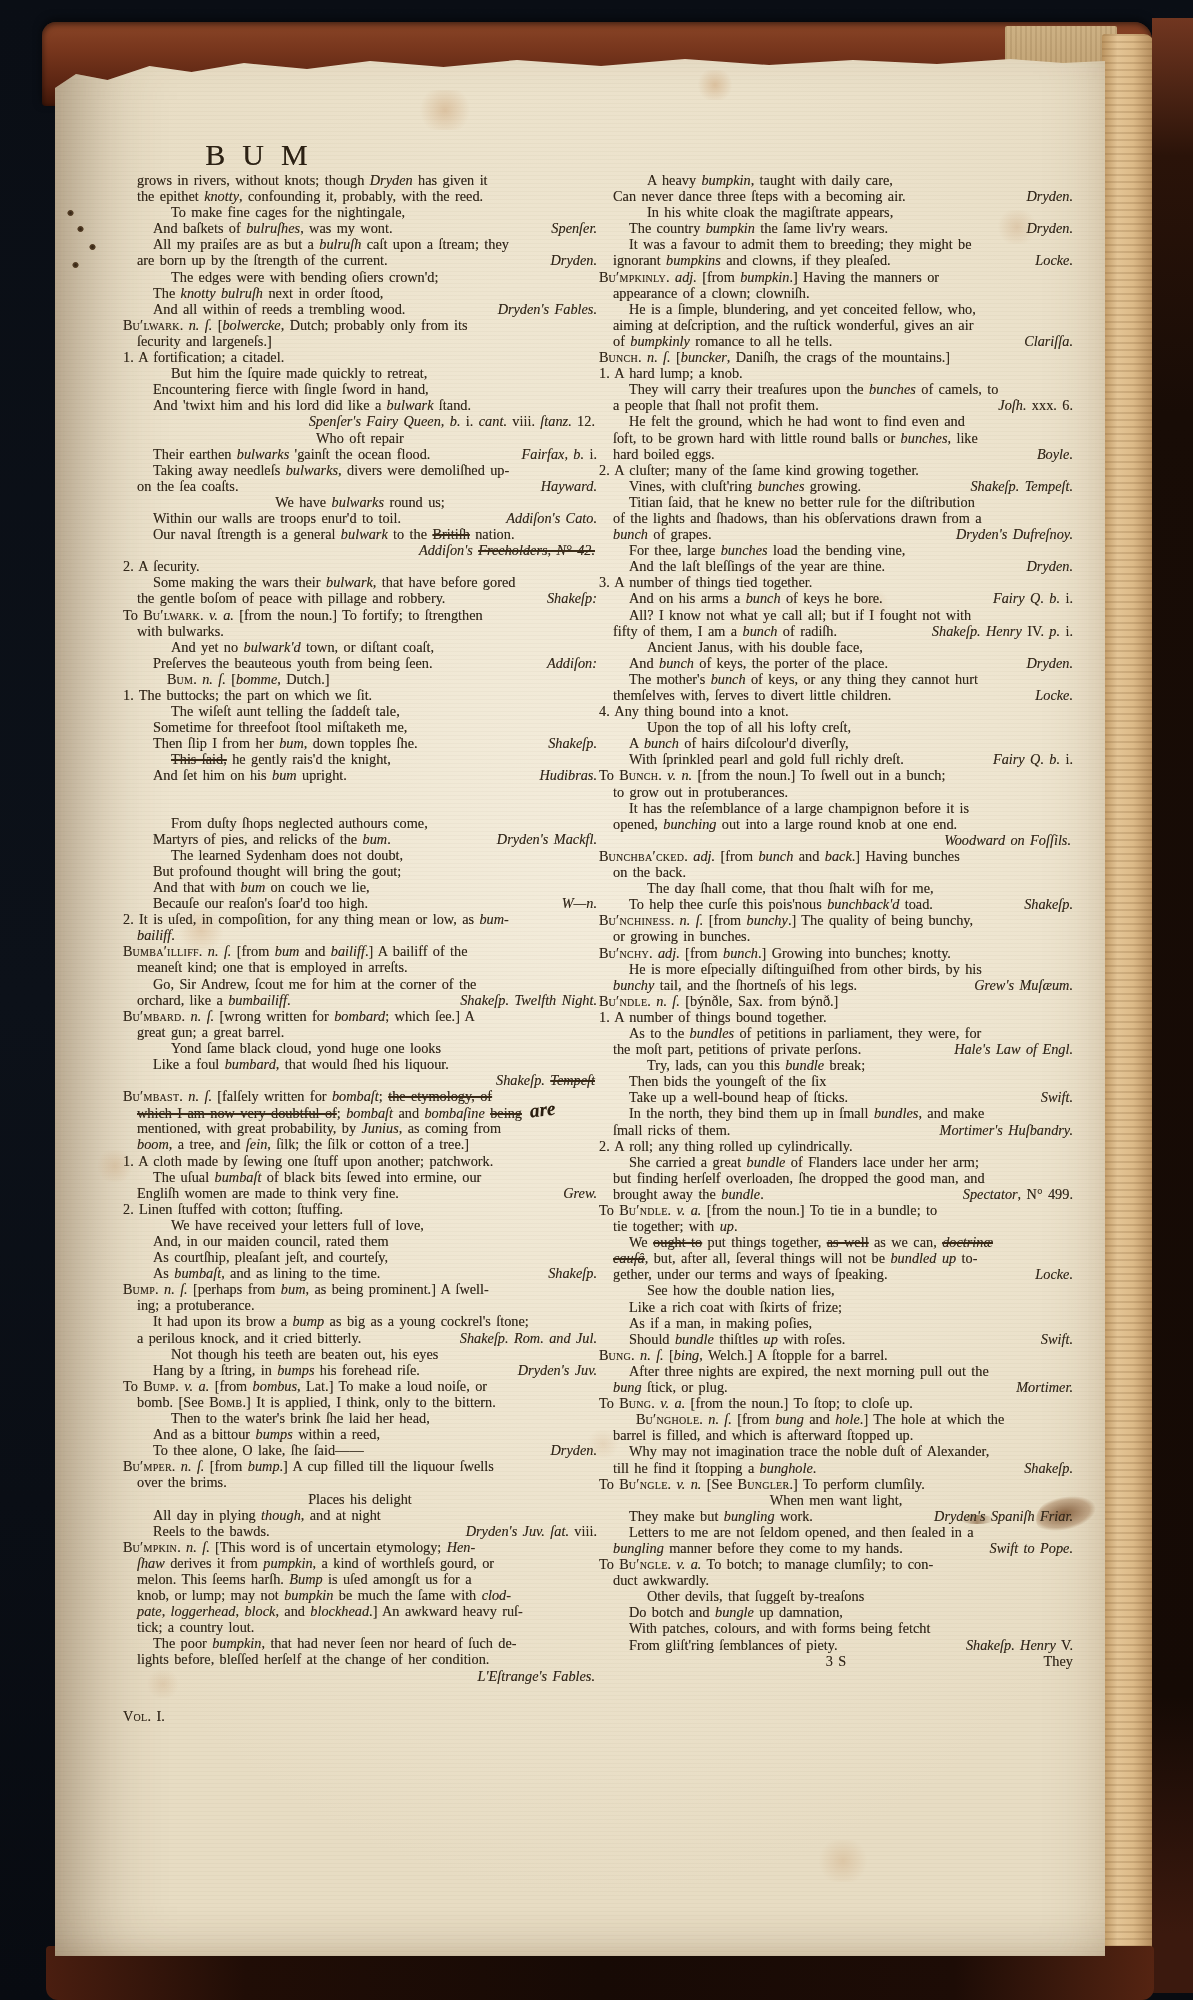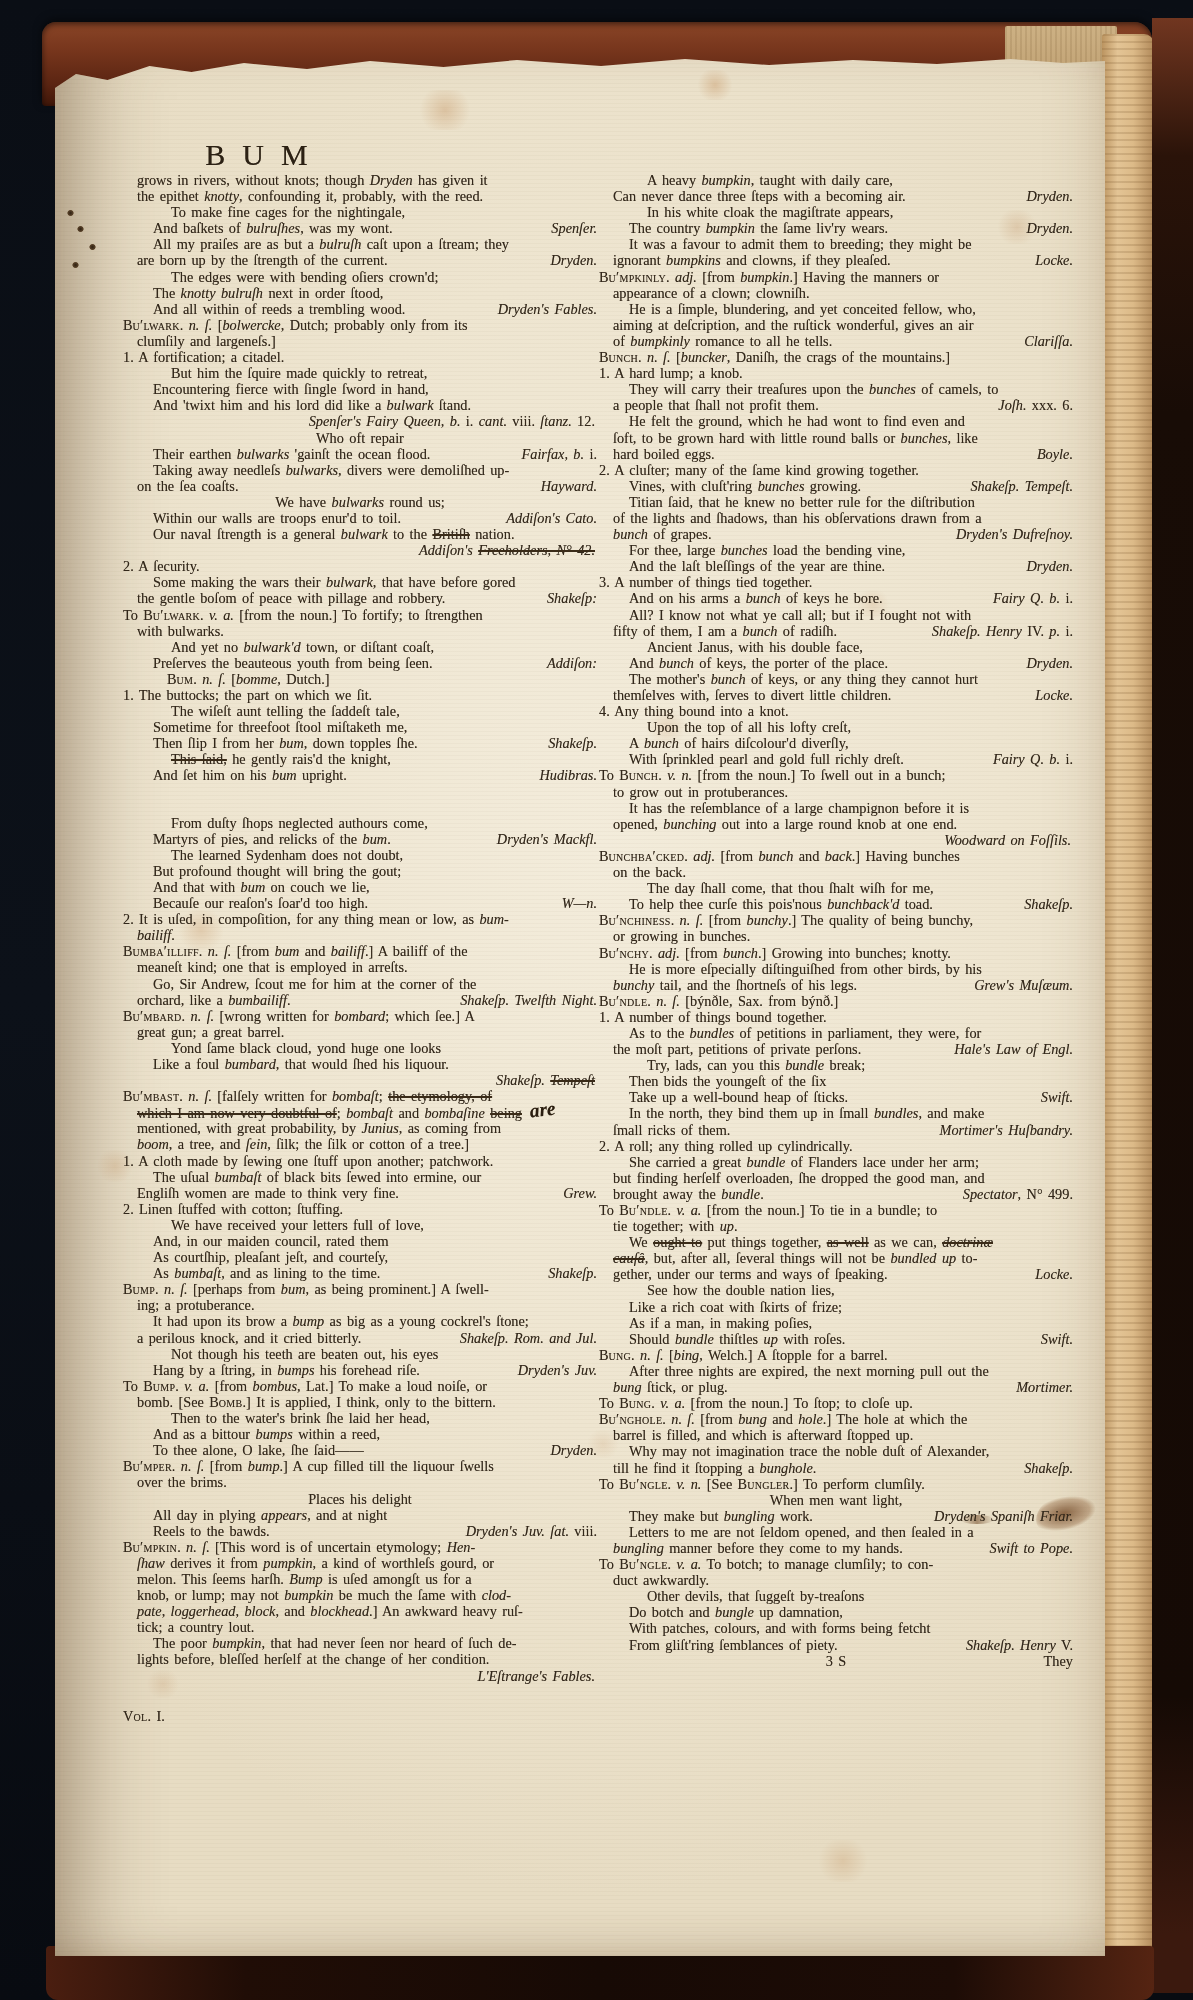--- a/index.html
+++ b/index.html
@@ -128,21 +128,21 @@
         <span>are born up by the ſtrength of the current.</span>
         <span class="att"><i>Dryden.</i></span>
       </div>
       <div class="tl" style="padding-left: 48px;">The edges were with bending oſiers crown'd;</div>
       <div class="tl" style="padding-left: 30px;">The <i>knotty bulruſh</i> next in order ſtood,</div>
       <div class="tl wa" style="padding-left: 30px;">
         <span>And all within of reeds a trembling wood.</span>
         <span class="att"><i>Dryden's Fables.</i></span>
       </div>
       <div class="tl" style="padding-left: 0px;">B<span class="sc">u′lwark</span>. <i>n. ſ.</i> [<i>bolwercke</i>, Dutch; probably only from its</div>
-      <div class="tl" style="padding-left: 14px;">clumſily and largeneſs.]</div>
+      <div class="tl" style="padding-left: 14px;">ſecurity and largeneſs.]</div>
       <div class="tl" style="padding-left: 0px;">1. A fortification; a citadel.</div>
       <div class="tl" style="padding-left: 48px;">But him the ſquire made quickly to retreat,</div>
       <div class="tl" style="padding-left: 30px;">Encountering fierce with ſingle ſword in hand,</div>
       <div class="tl" style="padding-left: 30px;">And 'twixt him and his lord did like a <i>bulwark</i> ſtand.</div>
       <div class="tl rgt"><i>Spenſer's Fairy Queen, b.</i> i. <i>cant.</i> viii. <i>ſtanz.</i> 12.</div>
       <div class="tl ctr">Who oft repair</div>
       <div class="tl wa" style="padding-left: 30px;">
         <span>Their earthen <i>bulwarks</i> 'gainſt the ocean flood.</span>
         <span class="att"><i>Fairfax, b.</i> i.</span>
       </div>
@@ -244,21 +244,21 @@
       <div class="tl" style="padding-left: 14px;">bomb. [See B<span class="sc">omb</span>.] It is applied, I think, only to the bittern.</div>
       <div class="tl" style="padding-left: 48px;">Then to the water's brink ſhe laid her head,</div>
       <div class="tl" style="padding-left: 30px;">And as a bittour <i>bumps</i> within a reed,</div>
       <div class="tl wa" style="padding-left: 30px;">
         <span>To thee alone, O lake, ſhe ſaid——</span>
         <span class="att"><i>Dryden.</i></span>
       </div>
       <div class="tl" style="padding-left: 0px;">B<span class="sc">u′mper</span>. <i>n. ſ.</i> [from <i>bump</i>.] A cup filled till the liquour ſwells</div>
       <div class="tl" style="padding-left: 14px;">over the brims.</div>
       <div class="tl ctr">Places his delight</div>
-      <div class="tl" style="padding-left: 30px;">All day in plying <i>appears</i>, and at night</div>
+      <div class="tl" style="padding-left: 30px;">All day in plying <i>though</i>, and at night</div>
       <div class="tl wa" style="padding-left: 30px;">
         <span>Reels to the bawds.</span>
         <span class="att"><i>Dryden's Juv. ſat.</i> viii.</span>
       </div>
       <div class="tl" style="padding-left: 0px;">B<span class="sc">u′mpkin</span>. <i>n. ſ.</i> [This word is of uncertain etymology; <i>Hen-</i></div>
       <div class="tl" style="padding-left: 14px;"><i>ſhaw</i> derives it from <i>pumpkin</i>, a kind of worthleſs gourd, or</div>
       <div class="tl" style="padding-left: 14px;">melon. This ſeems harſh. <i>Bump</i> is uſed amongſt us for a</div>
       <div class="tl" style="padding-left: 14px;">knob, or lump; may not <i>bumpkin</i> be much the ſame with <i>clod-</i></div>
       <div class="tl" style="padding-left: 14px;"><i>pate</i>, <i>loggerhead</i>, <i>block</i>, and <i>blockhead</i>.] An awkward heavy ruſ-</div>
       <div class="tl" style="padding-left: 14px;">tick; a country lout.</div>
@@ -407,21 +407,21 @@
         <span>Should <i>bundle</i> thiſtles <i>up</i> with roſes.</span>
         <span class="att"><i>Swift.</i></span>
       </div>
       <div class="tl" style="padding-left: 0px;">B<span class="sc">ung</span>. <i>n. ſ.</i> [<i>bing</i>, Welch.] A ſtopple for a barrel.</div>
       <div class="tl" style="padding-left: 30px;">After three nights are expired, the next morning pull out the</div>
       <div class="tl wa" style="padding-left: 14px;">
         <span><i>bung</i> ſtick, or plug.</span>
         <span class="att"><i>Mortimer.</i></span>
       </div>
       <div class="tl" style="padding-left: 0px;">To B<span class="sc">ung</span>. <i>v. a.</i> [from the noun.] To ſtop; to cloſe up.</div>
-      <div class="tl" style="padding-left: 0px;">B<span class="sc">u′nghole</span>. <i>n. ſ.</i> [from <i>bung</i> and <i>hole</i>.] The hole at which the</div>
+      <div class="tl" style="padding-left: 0px; margin-left: 37px;">B<span class="sc">u′nghole</span>. <i>n. ſ.</i> [from <i>bung</i> and <i>hole</i>.] The hole at which the</div>
       <div class="tl" style="padding-left: 14px;">barrel is filled, and which is afterward ſtopped up.</div>
       <div class="tl" style="padding-left: 30px;">Why may not imagination trace the noble duſt of Alexander,</div>
       <div class="tl wa" style="padding-left: 14px;">
         <span>till he find it ſtopping a <i>bunghole</i>.</span>
         <span class="att"><i>Shakeſp.</i></span>
       </div>
       <div class="tl" style="padding-left: 0px;">To B<span class="sc">u′ngle</span>. <i>v. n.</i> [See B<span class="sc">ungler</span>.] To perform clumſily.</div>
       <div class="tl ctr">When men want light,</div>
       <div class="tl wa" style="padding-left: 30px;">
         <span>They make but <i>bungling</i> work.</span>

